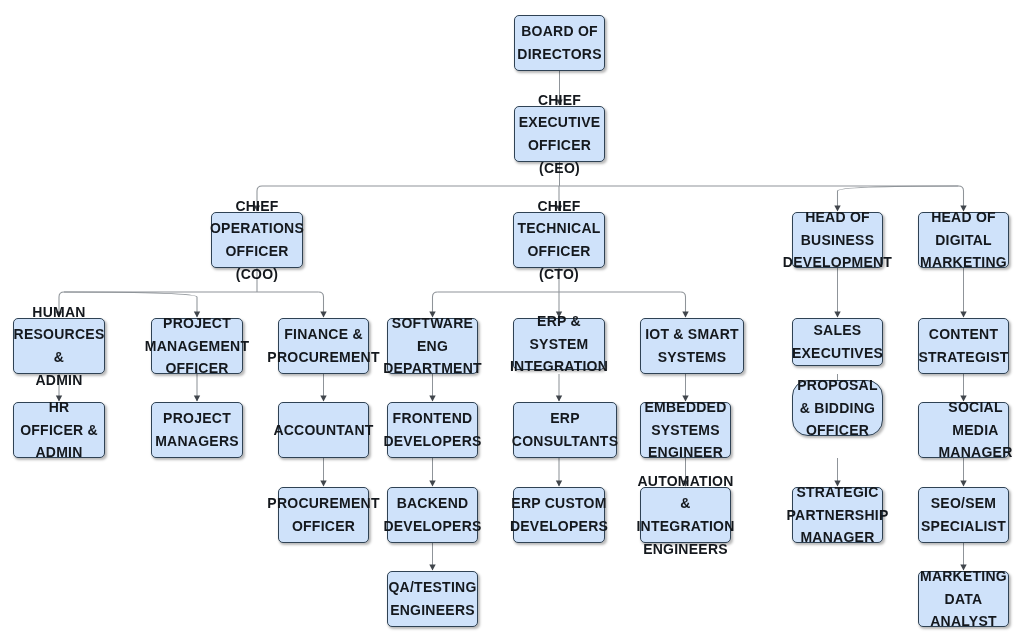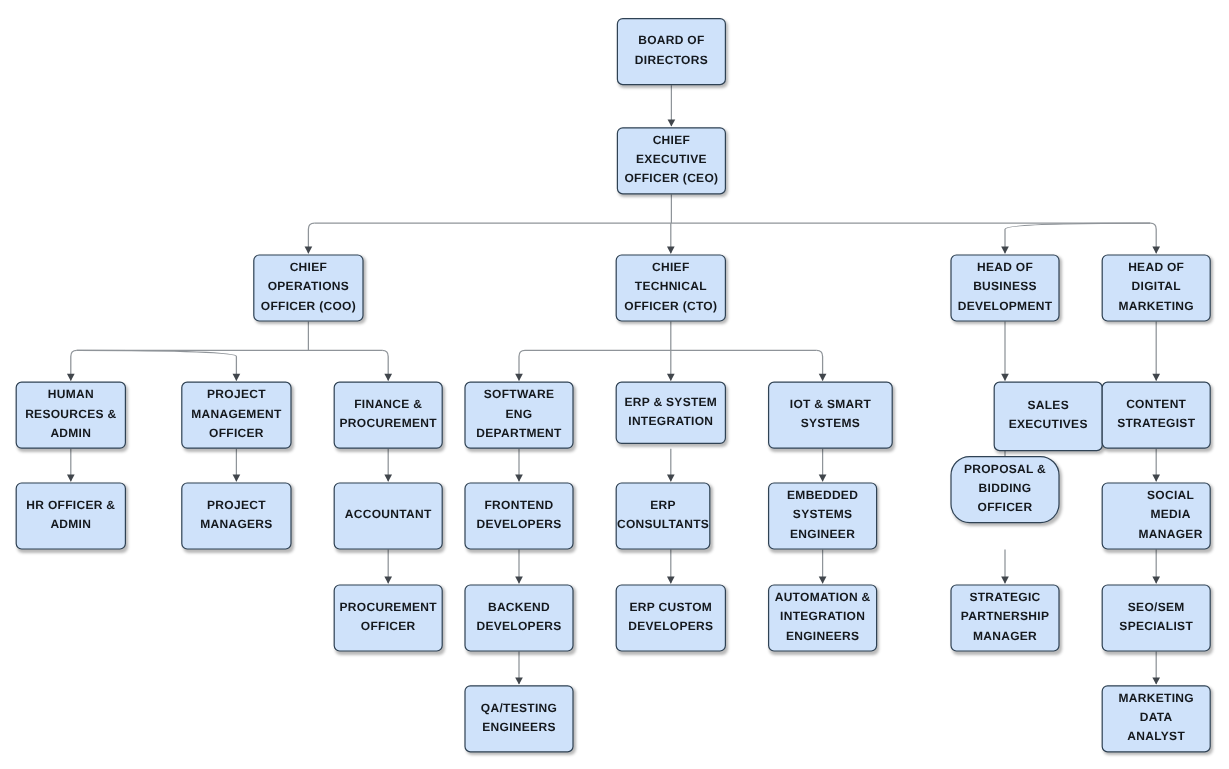--- a/index.html
+++ b/index.html
@@ -23,21 +23,21 @@
     border-radius: 5px;
     box-shadow: 1.5px 2px 2.5px rgba(0,0,0,0.28);
     display: flex;
     align-items: center;
     justify-content: center;
     text-align: center;
     padding: 2px 4px;
   }
   .org-node .node-label {
     font-family: "Liberation Sans", sans-serif;
-    font-size: 10px;
+    font-size: 14px;
     font-weight: bold;
     letter-spacing: 0.25px;
     line-height: 1.62;
     color: #14181d;
     white-space: pre-line;
     text-transform: uppercase;
   }
   svg#connector-layer {
     position: absolute;
     left: 0;
@@ -169,41 +169,41 @@
 DEPARTMENT</span>
     </div>
     <div class="org-node" style="left: 513px; top: 318px; width: 92px; height: 52px;">
       <span class="node-label">ERP &amp; SYSTEM
 INTEGRATION</span>
     </div>
     <div class="org-node" style="left: 640px; top: 318px; width: 104px; height: 56px;">
       <span class="node-label">IoT &amp;  SMART
 SYSTEMS</span>
     </div>
-    <div class="org-node" style="left: 792px; top: 318px; width: 91px; height: 58px; margin-left: 36px;">
+    <div class="org-node" style="left: 792px; top: 318px; width: 91px; height: 48px;">
       <span class="node-label">SALES EXECUTIVES</span>
     </div>
     <div class="org-node" style="left: 918px; top: 318px; width: 91px; height: 56px;">
       <span class="node-label">CONTENT
 STRATEGIST</span>
     </div>
     <div class="org-node" style="left: 13px; top: 402px; width: 92px; height: 56px;">
       <span class="node-label">HR OFFICER &amp; ADMIN</span>
     </div>
     <div class="org-node" style="left: 151px; top: 402px; width: 92px; height: 56px;">
       <span class="node-label">PROJECT MANAGERS</span>
     </div>
     <div class="org-node" style="left: 278px; top: 402px; width: 91px; height: 56px;">
       <span class="node-label">ACCOUNTANT</span>
     </div>
     <div class="org-node" style="left: 387px; top: 402px; width: 91px; height: 56px;">
       <span class="node-label">FRONTEND
 DEVELOPERS</span>
     </div>
-    <div class="org-node" style="left: 513px; top: 402px; width: 79px; height: 56px;">
+    <div class="org-node" style="left: 513px; top: 402px; width: 104px; height: 56px;">
       <span class="node-label">ERP CONSULTANTS</span>
     </div>
     <div class="org-node" style="left: 640px; top: 402px; width: 91px; height: 56px;">
       <span class="node-label">EMBEDDED SYSTEMS
 ENGINEER</span>
     </div>
     <div class="org-node" style="left: 792px; top: 380px; width: 91px; height: 56px; border-radius: 16px;">
       <span class="node-label">PROPOSAL &amp; BIDDING
 OFFICER</span>
     </div>

